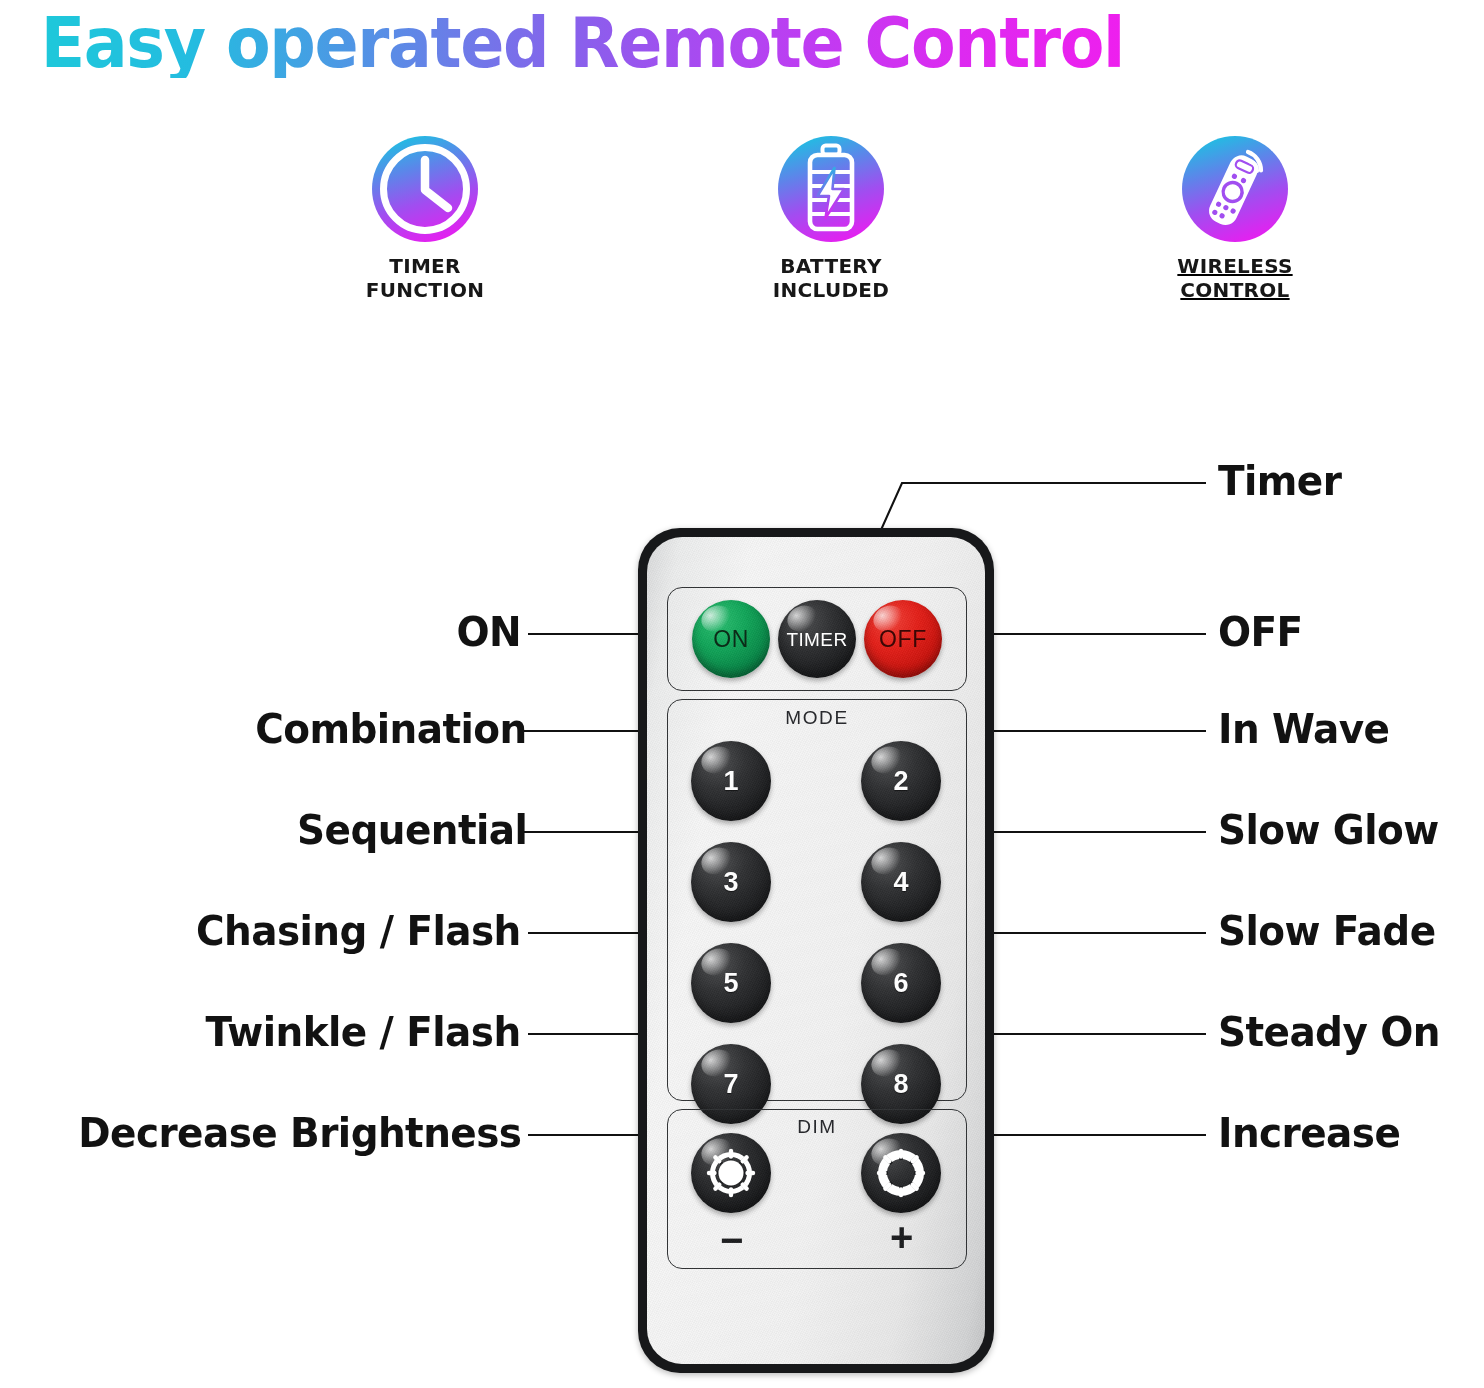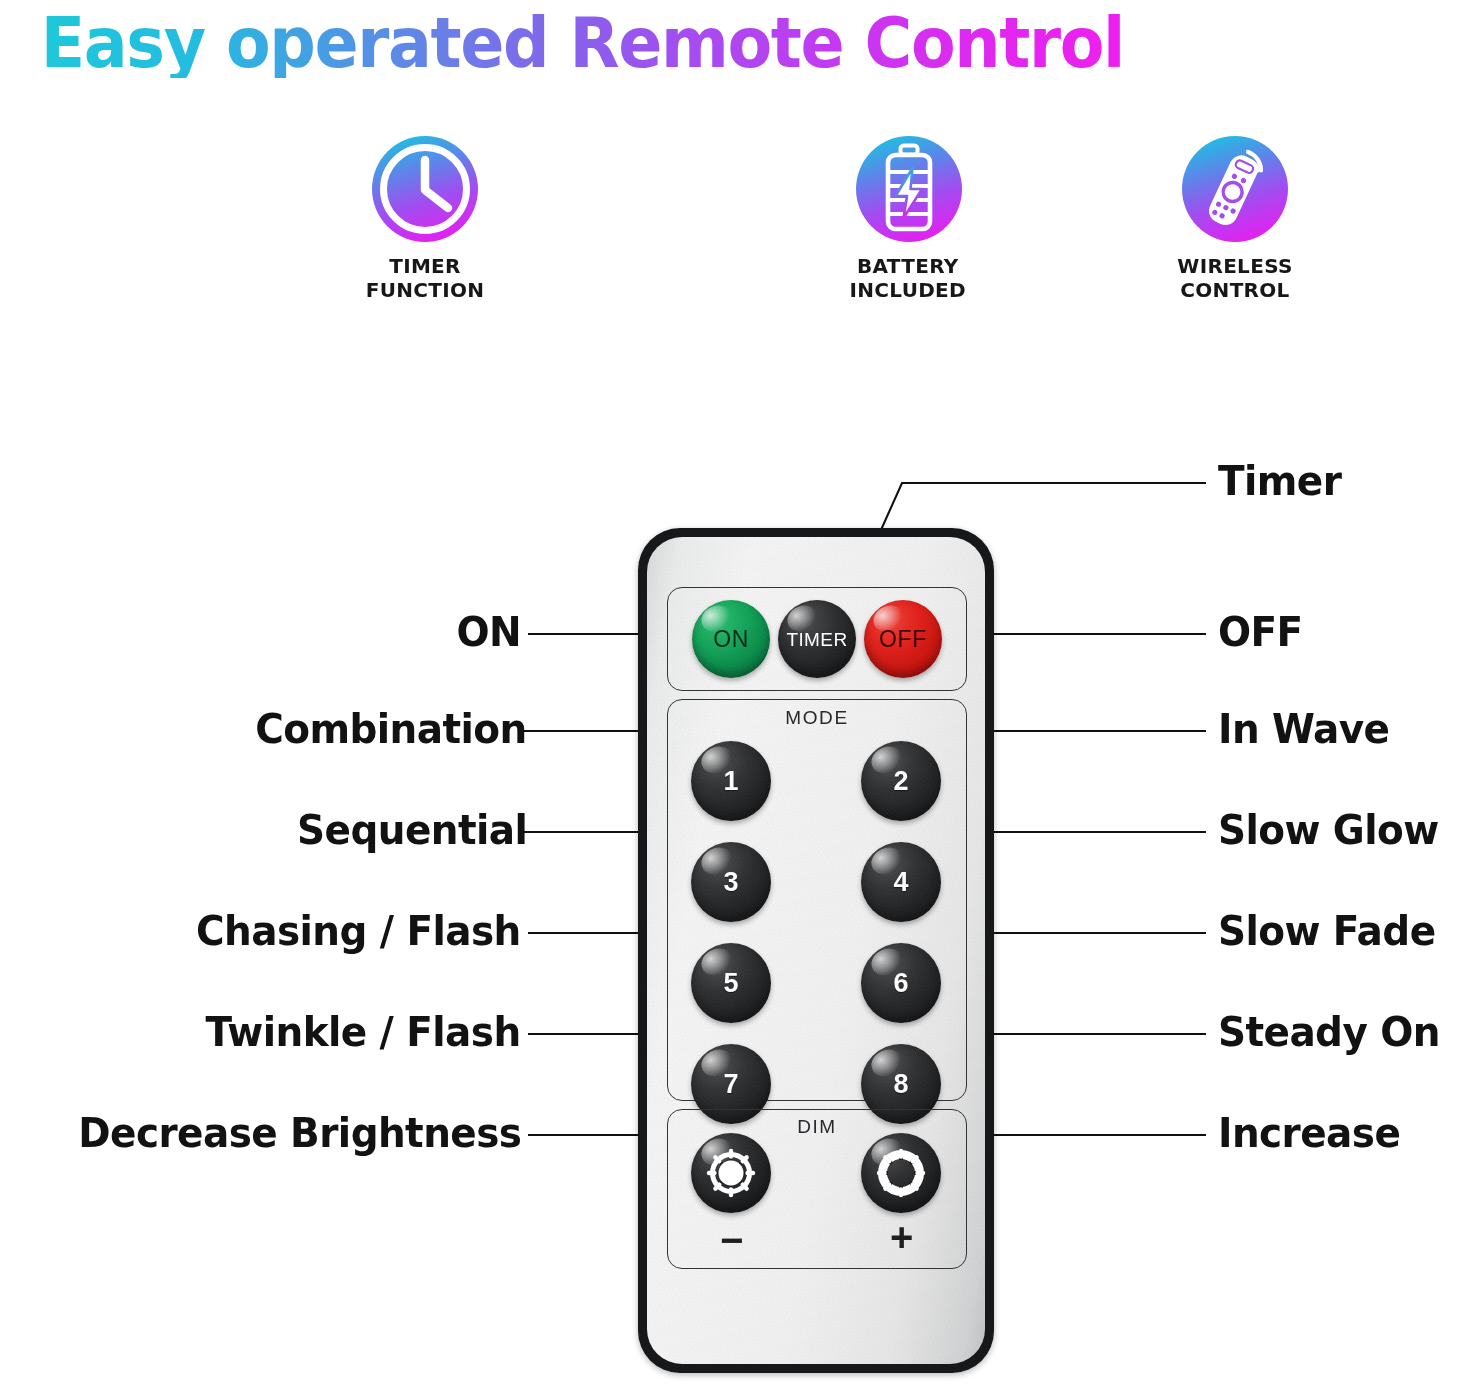--- a/index.html
+++ b/index.html
@@ -277,21 +277,21 @@
           </defs>
           <circle cx="57" cy="57" r="53" fill="url(#gradA)"></circle>
           <circle cx="57" cy="57" r="41.5" fill="none" stroke="#ffffff" stroke-width="7"></circle>
           <path d="M57 28 L57 58 L80 76" fill="none" stroke="#ffffff" stroke-width="8.5" stroke-linecap="round" stroke-linejoin="round"></path>
         </svg>
       </div>
       <div class="feature-label">TIMER
 FUNCTION</div>
     </div>
 
-    <div class="feature" style="left:436px;align-items:flex-end;">
+    <div class="feature" style="left:416px;">
       <div class="feature-icon">
         <svg viewBox="0 0 114 114" width="114" height="114">
           <defs>
             <linearGradient id="gradB" x1="0.30" y1="0" x2="0.62" y2="1">
               <stop offset="0%" stop-color="#1fbfe2"></stop>
               <stop offset="32%" stop-color="#5f83ea"></stop>
               <stop offset="62%" stop-color="#a04ef0"></stop>
               <stop offset="100%" stop-color="#e61ff0"></stop>
             </linearGradient>
             <clipPath id="batClip">
@@ -307,21 +307,21 @@
             <line x1="36" y1="68" x2="78" y2="68"></line>
             <line x1="36" y1="82" x2="78" y2="82"></line>
           </g>
           <path d="M60.5 36 L43.5 64 L55 64 L51.5 86 L70 57 L58.5 57 Z" fill="#ffffff" stroke="url(#gradB)" stroke-width="2.6" stroke-linejoin="round"></path>
         </svg>
       </div>
       <div class="feature-label">BATTERY
 INCLUDED</div>
     </div>
 
-    <div class="feature" style="left:820px;">
+    <div class="feature" style="left:820px;text-decoration:underline;">
       <div class="feature-icon">
         <svg viewBox="0 0 114 114" width="114" height="114">
           <defs>
             <linearGradient id="gradC" x1="0.30" y1="0" x2="0.62" y2="1">
               <stop offset="0%" stop-color="#1fbfe2"></stop>
               <stop offset="32%" stop-color="#5f83ea"></stop>
               <stop offset="62%" stop-color="#a04ef0"></stop>
               <stop offset="100%" stop-color="#e61ff0"></stop>
             </linearGradient>
           </defs>

